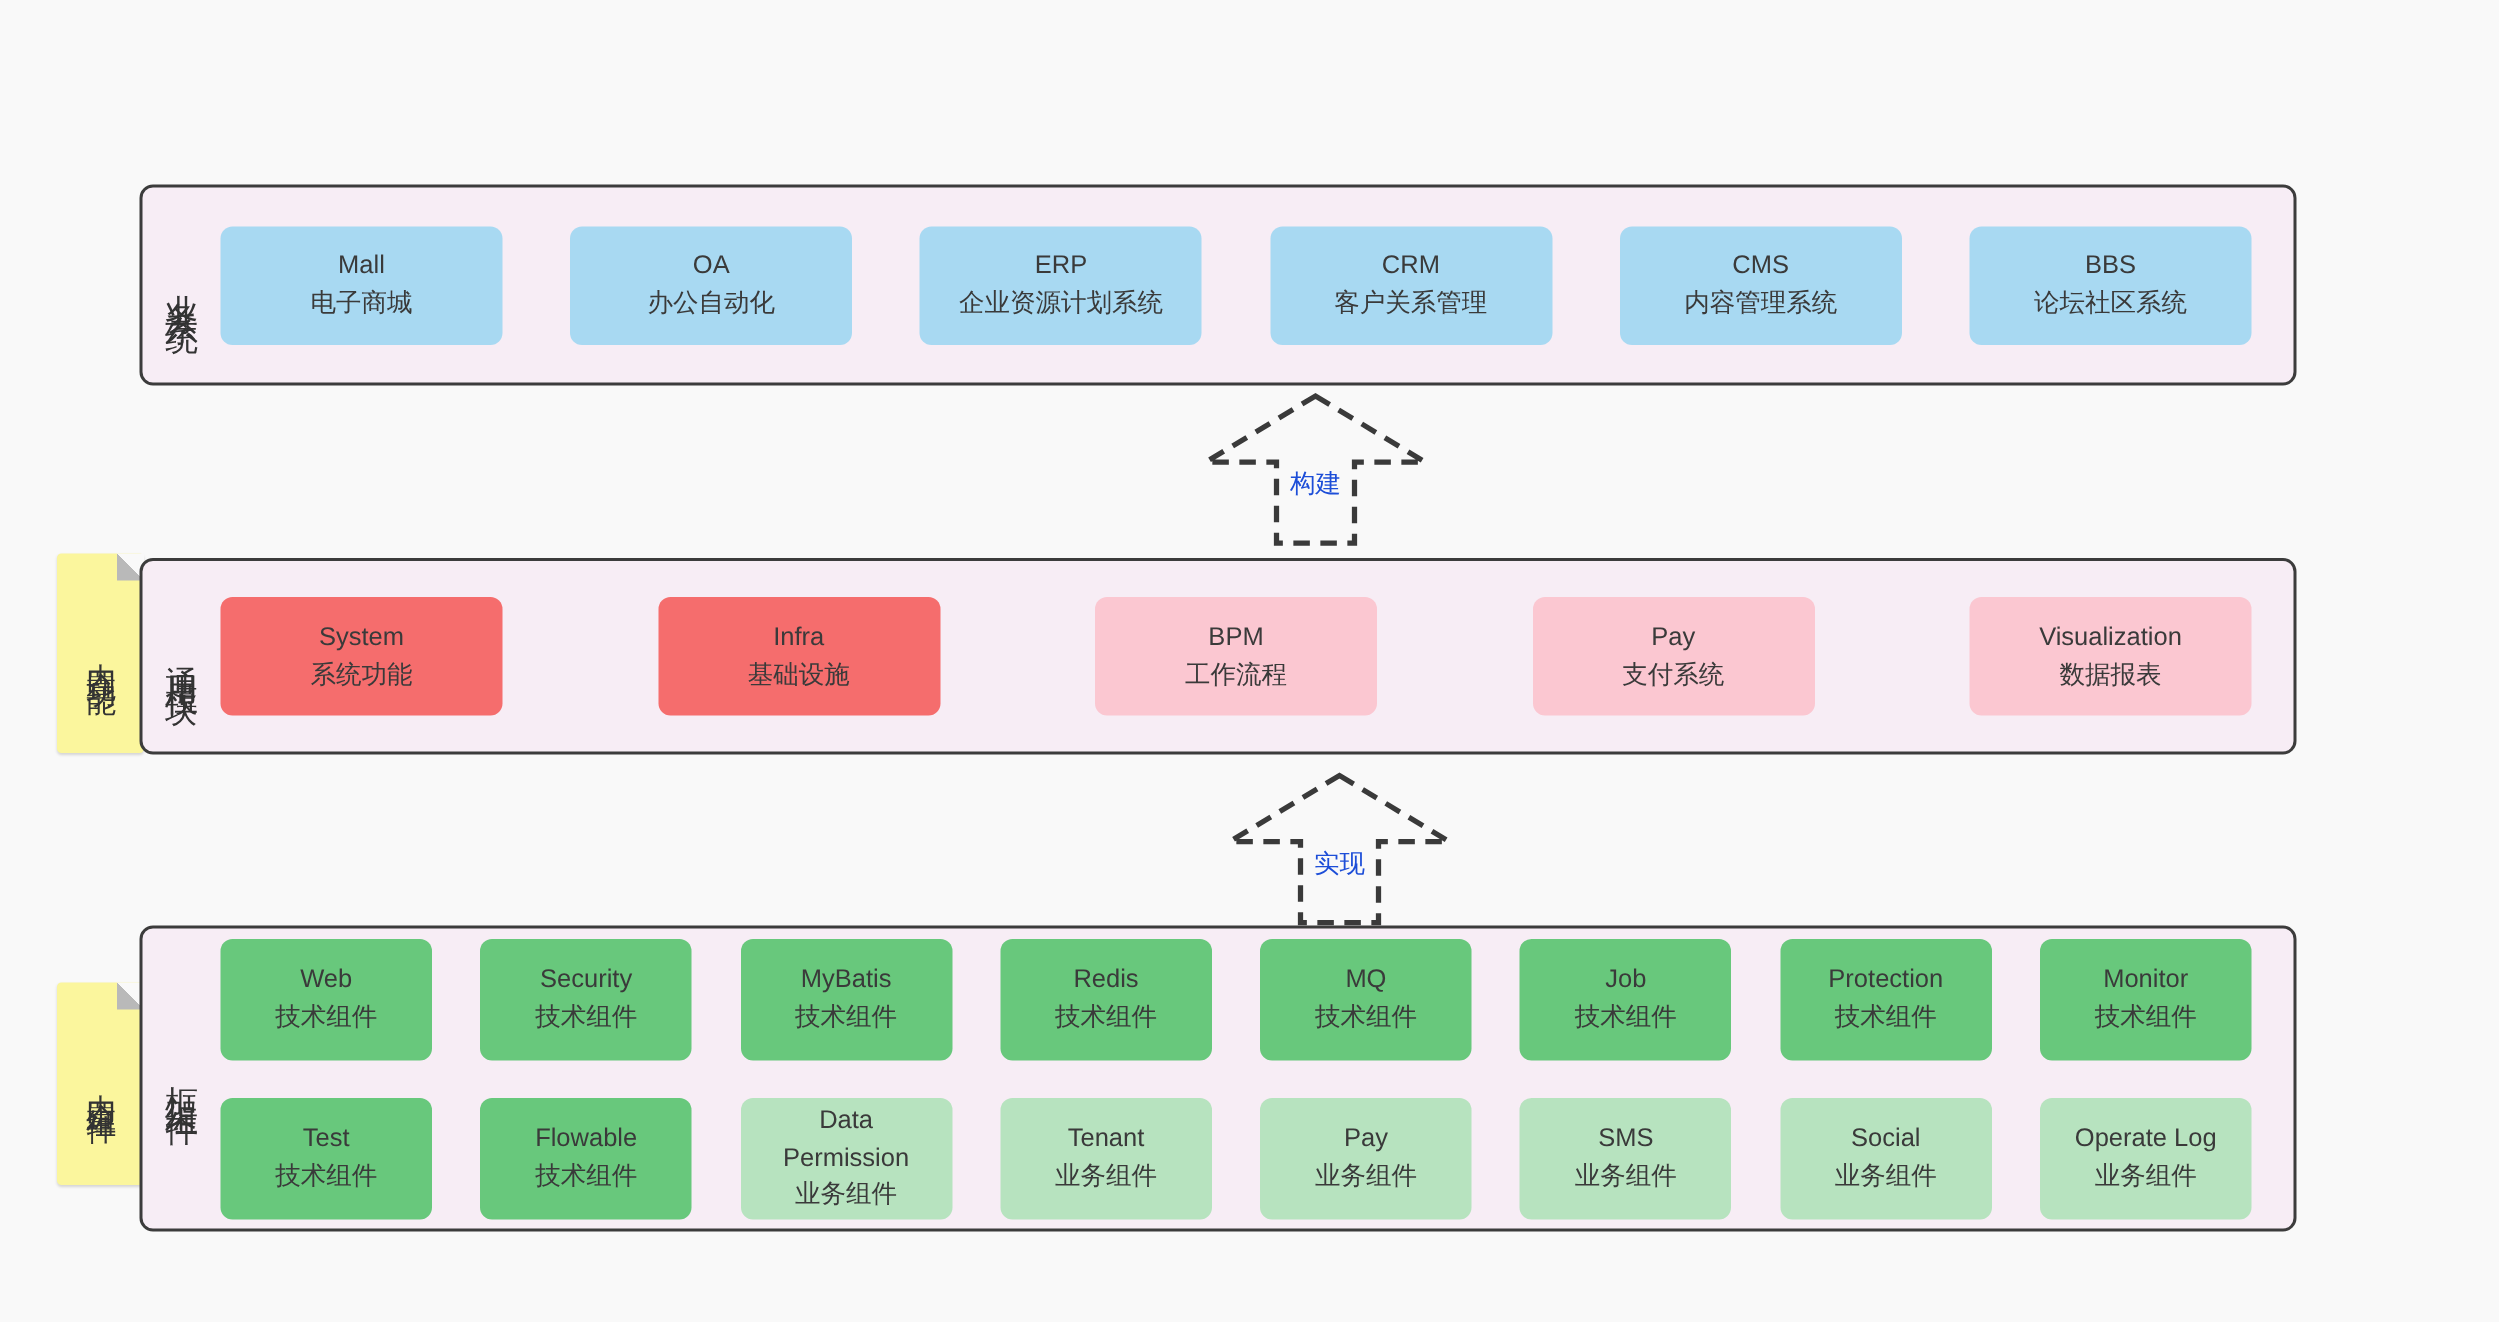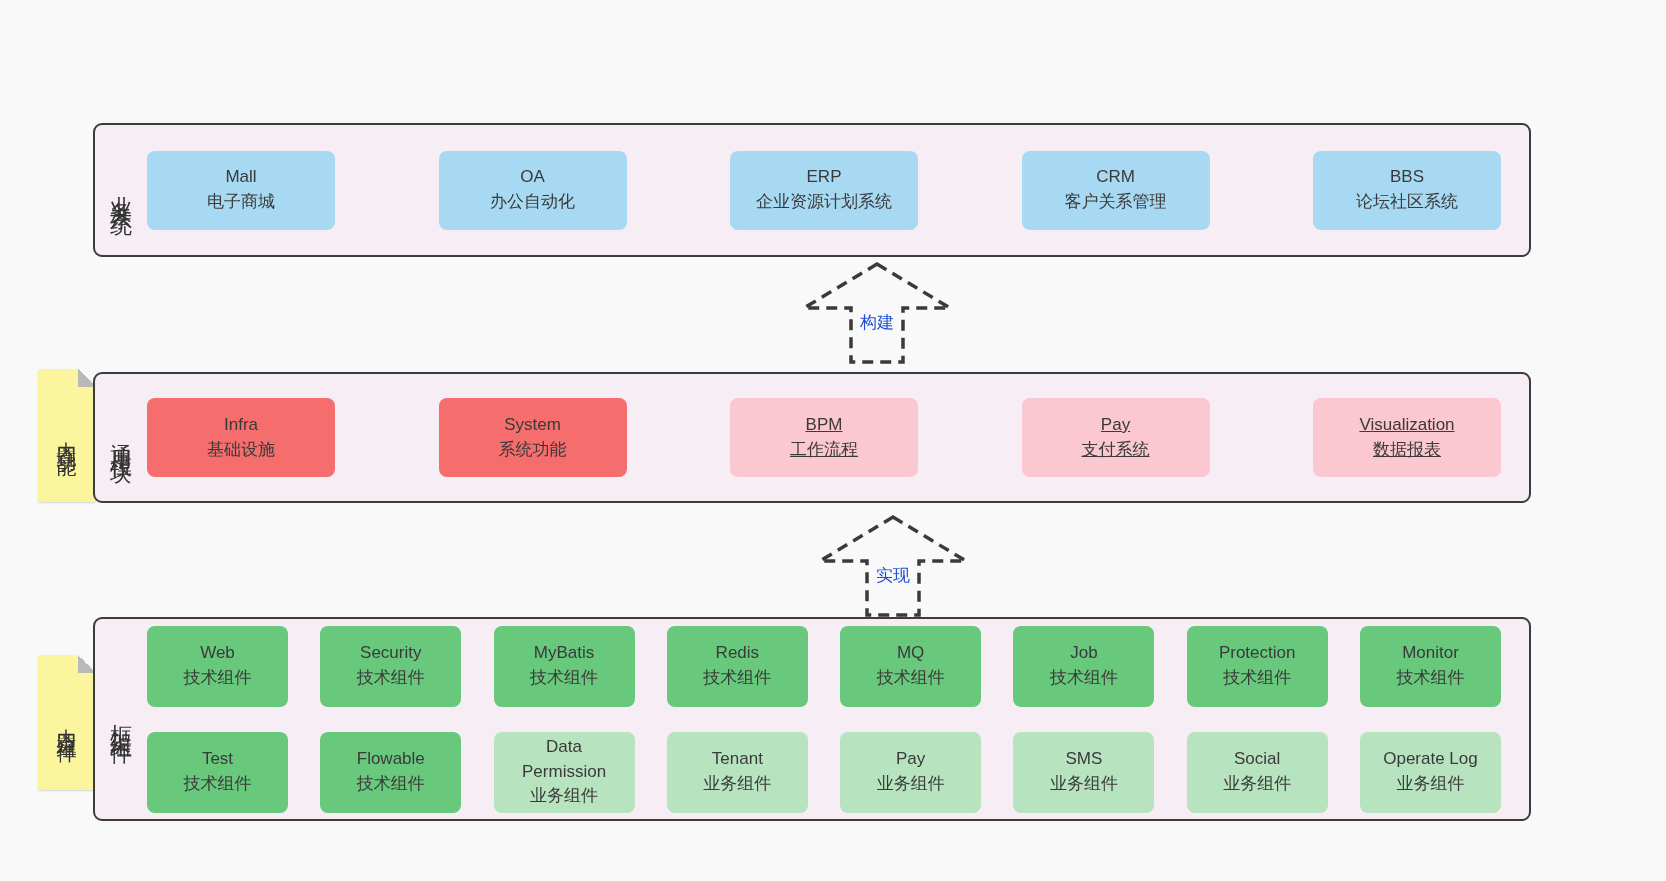--- a/index.html
+++ b/index.html
@@ -63,21 +63,21 @@
     font-size:17px;
     line-height:1.45;
     color:#3a3a3a;
     box-sizing:border-box;
     padding:4px 10px;
   }
   .row-of-6 .box{width:188px;height:79px;}
   .row-of-8 .box{width:141px;height:81px;}
   .blue{background:#a8d9f2;}
   .red{background:#f56d6d;}
-  .pink{background:#fbc7d1;text-decoration:underline;}
+  .pink{background:#fbc7d1;}
   .green{background:#68c87c;}
   .lightgreen{background:#b7e3bf;}
   
   .tag{
     position:absolute;
     left:38px;width:58px;
     background:#fbf69d;
     border-radius:3px;
     z-index:1;
     display:flex;align-items:center;justify-content:center;
@@ -132,20 +132,24 @@
           </div>
           <div class="box blue">
             <div>ERP</div>
             <div>企业资源计划系统</div>
           </div>
           <div class="box blue">
             <div>CRM</div>
             <div>客户关系管理</div>
           </div>
           <div class="box blue">
+            <div>CMS</div>
+            <div>内容管理系统</div>
+          </div>
+          <div class="box blue">
             <div>BBS</div>
             <div>论坛社区系统</div>
           </div>
         </div>
     </div>
   </section>
 
   <div class="arrow arrow-build">
     <svg width="154" height="104" viewBox="0 0 154 104">
       <polygon points="77,3 150,47 103,47 103,101 51,101 51,47 4,47" fill="none" stroke="#3a3a3a" stroke-width="3.5" stroke-dasharray="11,7" stroke-linejoin="miter"></polygon>
@@ -157,26 +161,26 @@
     <div class="tag-fold"></div>
     <div class="vlabel">内置功能</div>
   </div>
   <section class="panel panel-modules">
     <div class="panel-label-wrap">
       <div class="vlabel">通用模块</div>
     </div>
     <div class="boxes-area">
       <div class="box-row row-of-6">
           <div class="box red">
+            <div>System</div>
+            <div>系统功能</div>
+          </div>
+          <div class="box red">
             <div>Infra</div>
             <div>基础设施</div>
-          </div>
-          <div class="box red">
-            <div>System</div>
-            <div>系统功能</div>
           </div>
           <div class="box pink">
             <div>BPM</div>
             <div>工作流程</div>
           </div>
           <div class="box pink">
             <div>Pay</div>
             <div>支付系统</div>
           </div>
           <div class="box pink">

